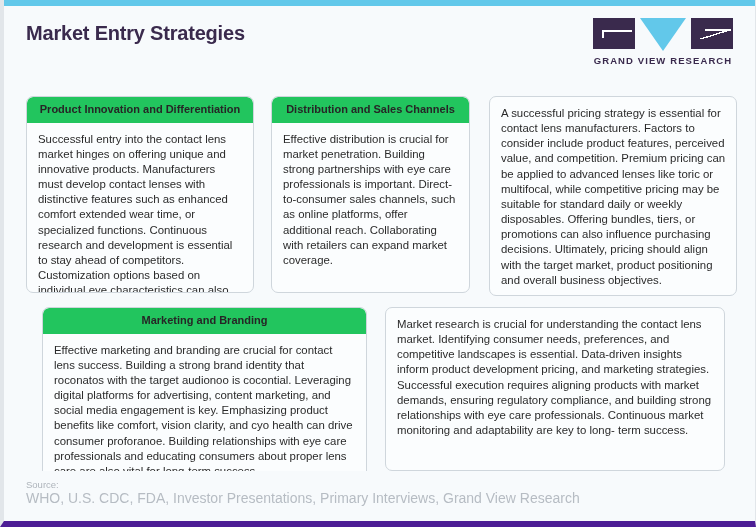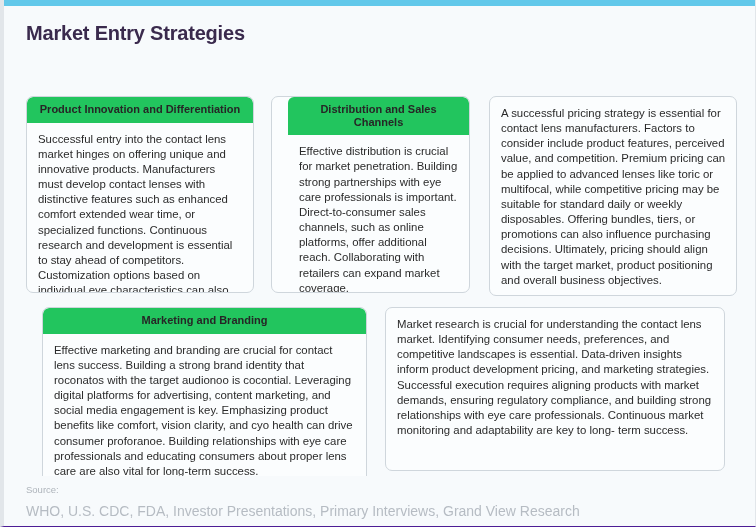--- a/index.html
+++ b/index.html
@@ -11,21 +11,21 @@
     font-family: "Liberation Sans", sans-serif;
   }
   .page {
     position: relative;
     width: 756px;
     height: 527px;
     box-sizing: border-box;
     background: #f7fafc;
     border-left: 4px solid #e2e6ea;
     border-right: 1px solid #e2e6ea;
-    border-bottom: 1px solid #4c1d95;
+    border-bottom: 6px solid #4c1d95;
     overflow: hidden;
   }
   .top-accent-bar {
     position: absolute;
     top: 0;
     left: 0;
     right: 0;
     height: 6px;
     background: #62c8ea;
   }
@@ -137,57 +137,64 @@
     line-height: 1.15;
   }
   .card-body {
     padding: 9px 10px 8px 11px;
     font-size: 11.4px;
     line-height: 1.33;
     color: #2a2a2a;
   }
   
   #card-0 { left: 22px;  top: 22px;  width: 228px; height: 197px; }
-  #card-1 { left: 267px; top: 22px;  width: 199px; height: 197px; padding-left: 16px; }
+  #card-1 { left: 267px; top: 22px;  width: 199px; height: 197px; }
   #card-2 { left: 485px; top: 22px;  width: 248px; height: 200px; }
   
   #card-3 { left: 38px;  top: 233px; width: 325px; height: 196px; }
   #card-4 { left: 381px; top: 233px; width: 340px; height: 164px; }
 
   
   .footer {
     position: absolute;
     left: 0;
     right: 0;
     bottom: 0;
     height: 50px;
     background: #f7fafc;
     padding: 8px 0 0 22px;
     box-sizing: border-box;
   }
   .source-label {
     font-size: 9.5px;
     color: #aeb4bb;
-    margin-bottom: 8px;
   }
   .source-text {
     font-size: 14px;
     color: #b6bcc3;
   }
 </style>
 </head>
 <body>
 
 <div class="page">
 
   <div class="top-accent-bar"></div>
 
   <div class="header">
     <div class="page-title">Market Entry Strategies</div>
 
+    <div class="logo">
+      <div class="logo-marks">
+        <div class="logo-mark-left"></div>
+        <div class="logo-triangle"></div>
+        <div class="logo-mark-right"></div>
+      </div>
+      <div class="logo-text">GRAND VIEW RESEARCH</div>
+    </div>
   </div>
 
   <div class="cards-area">
 
     <div class="card" id="card-0">
       <div class="card-header">Product Innovation and Differentiation</div>
       <div class="card-body">Successful entry into the contact lens market hinges on offering unique and innovative products. Manufacturers must develop contact lenses with distinctive features such as enhanced comfort extended wear time, or specialized functions. Continuous research and development is essential to stay ahead of competitors. Customization options based on individual eye characteristics can also create a competitive advantage.</div>
     </div>
 
     <div class="card" id="card-1">

